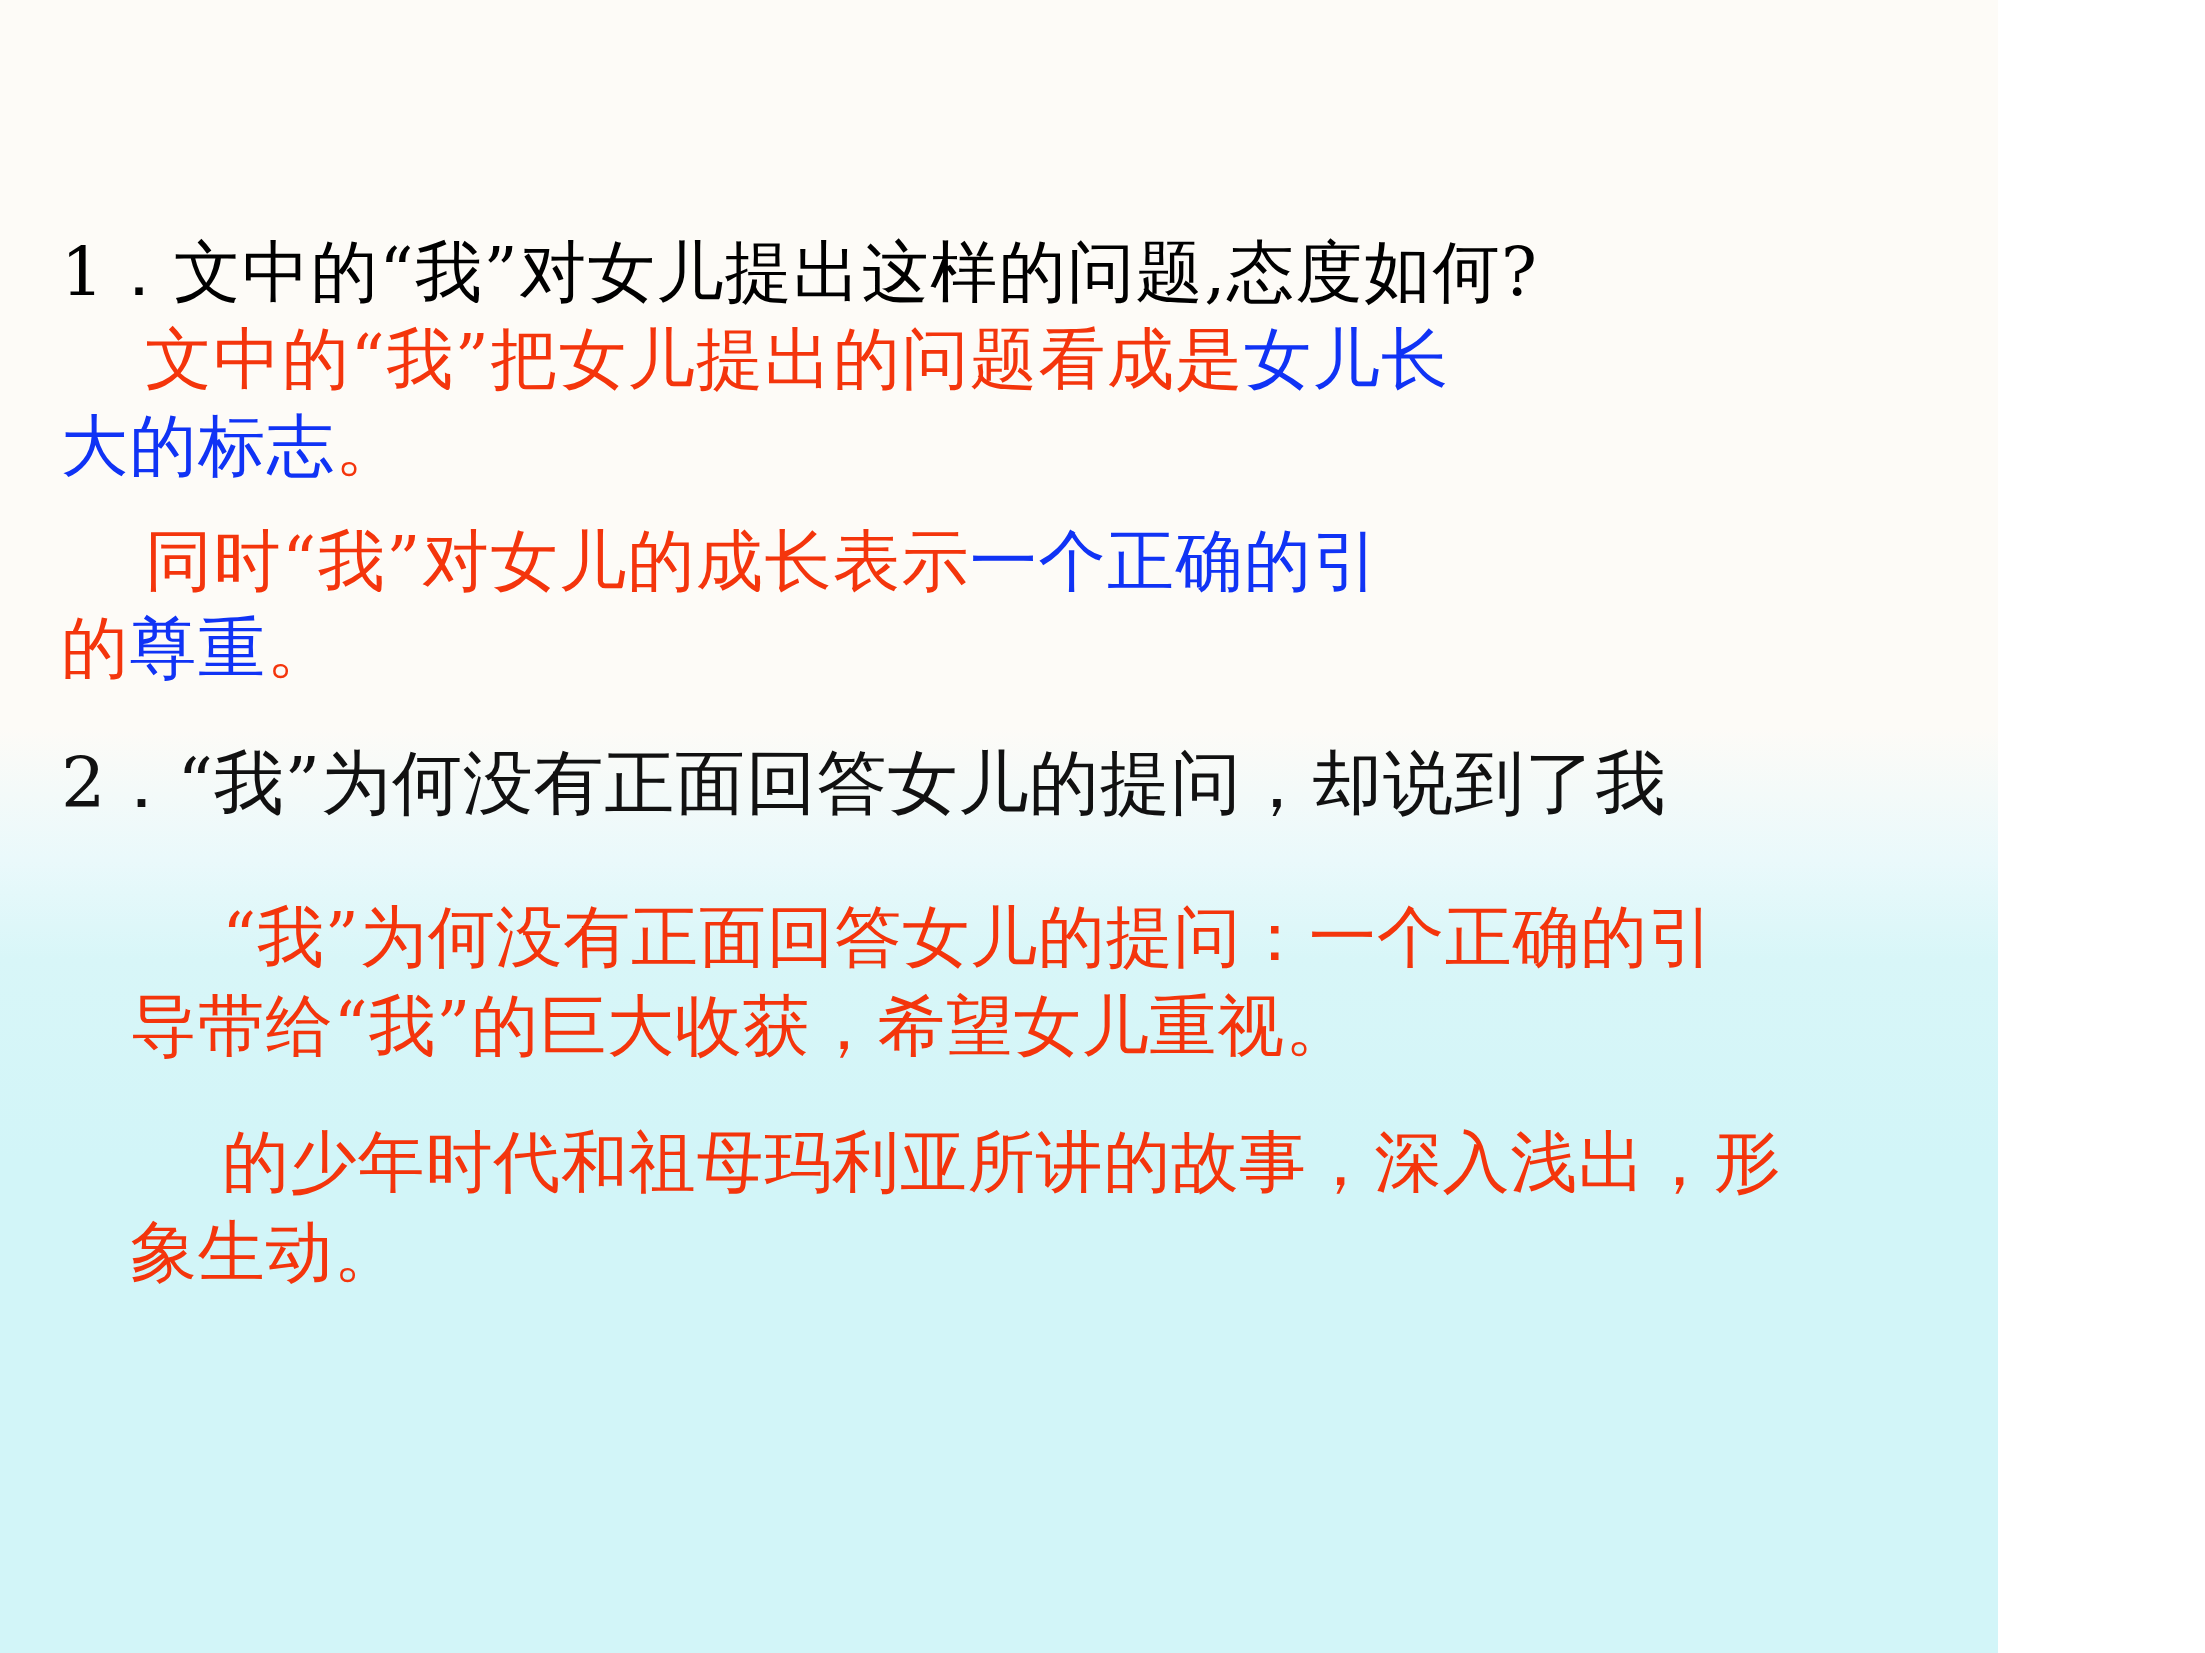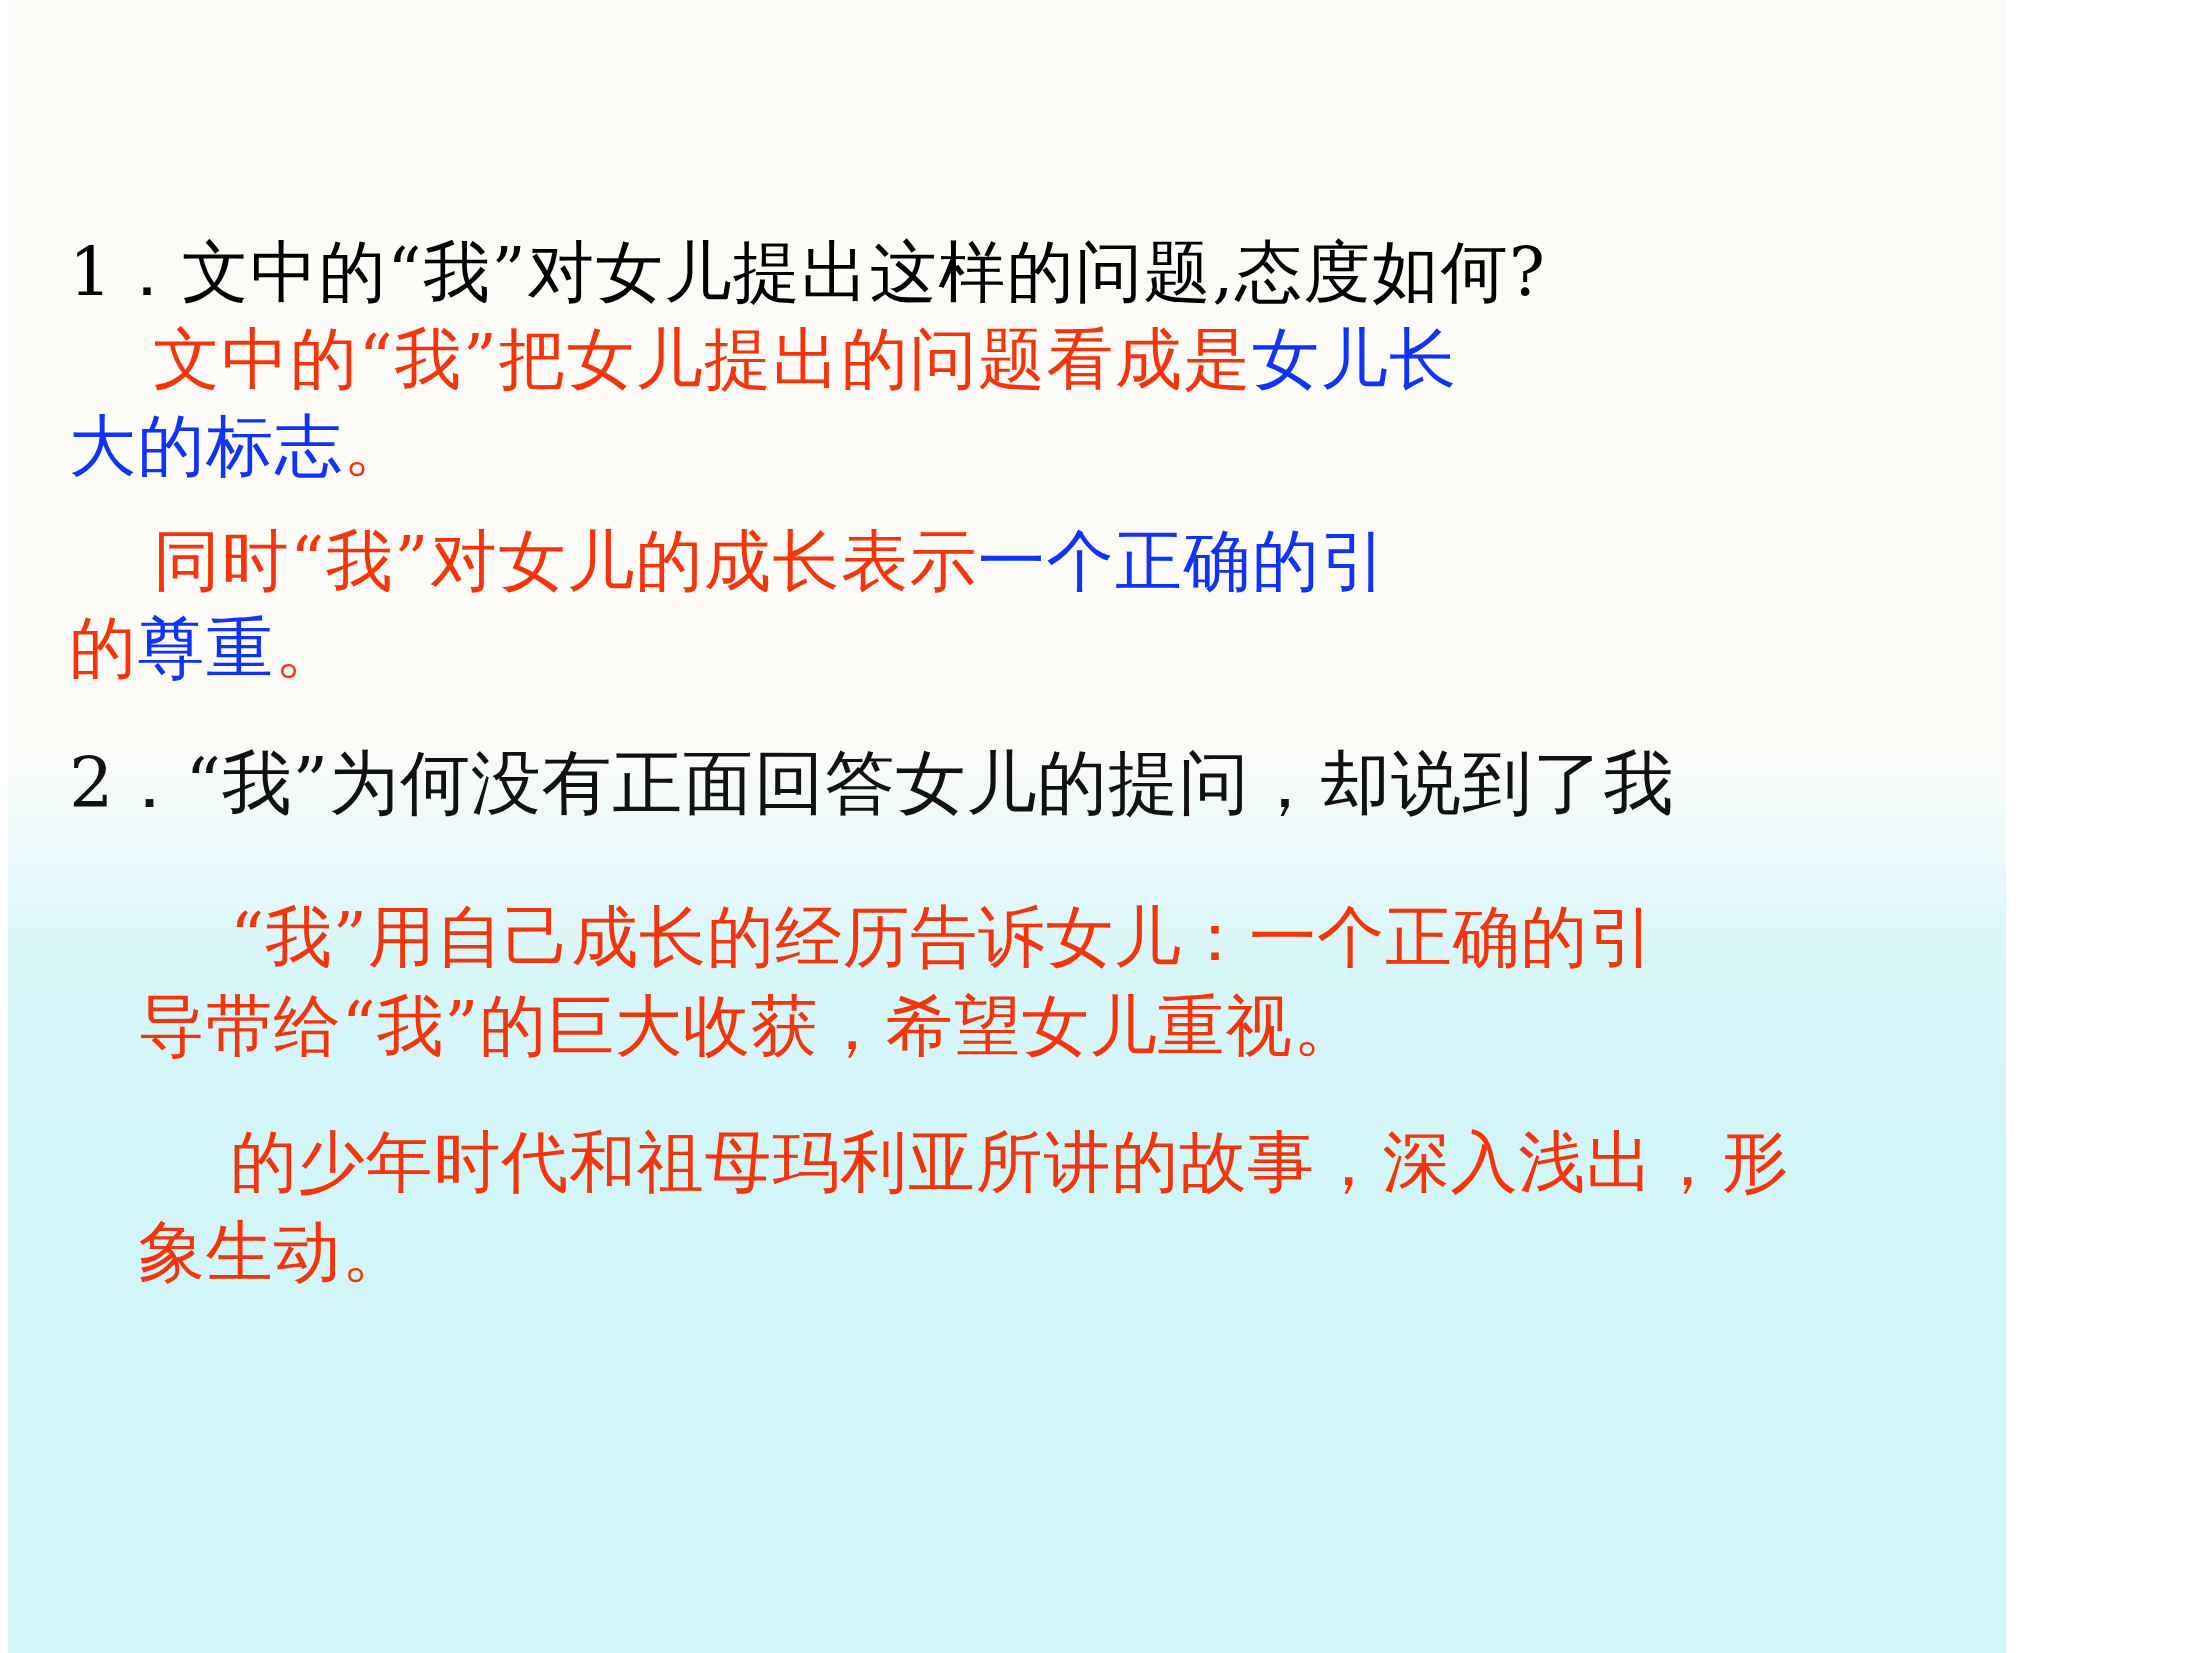--- a/index.html
+++ b/index.html
@@ -19,21 +19,20 @@
     height: 1654px;
     box-sizing: border-box;
     background: linear-gradient(to bottom,
         #fdfbf7 0%,
         #fdfbf7 44%,
         #eaf9fb 52%,
         #d8f6f8 58%,
         #d2f5f8 70%,
         #d2f5f8 100%);
     overflow: hidden;
-    margin-left: 8px;
   }
   .content {
     position: absolute;
     left: 0;
     top: 0;
     width: 2205px;
     height: 1654px;
     padding: 230px 46px 0 61px;
     box-sizing: border-box;
   }
@@ -105,21 +104,21 @@
 
     <div class="gap-md"></div>
 
     <div class="block">
       <div class="q2">
         <span>2．</span><span>“我”为何没有正面回答女儿的提问，却说到了我</span>
       </div>
 
       <div class="gap-lg"></div>
 
-      <div class="a2 pad-left-a2 hang">“我”用自己成长的经历告诉女儿：一个正确的引</div>
+      <div class="a2 pad-left-a2 hang">“我”为何没有正面回答女儿的提问：一个正确的引</div>
       <div class="a2 pad-left-a2">导带给“我”的巨大收获，希望女儿重视。</div>
 
       <div class="gap-md"></div>
 
       <div class="a2 pad-left-a2 hang">的少年时代和祖母玛利亚所讲的故事，深入浅出，形</div>
       <div class="a2 pad-left-a2">象生动。</div>
     </div>
 
   </div>
 </div>

